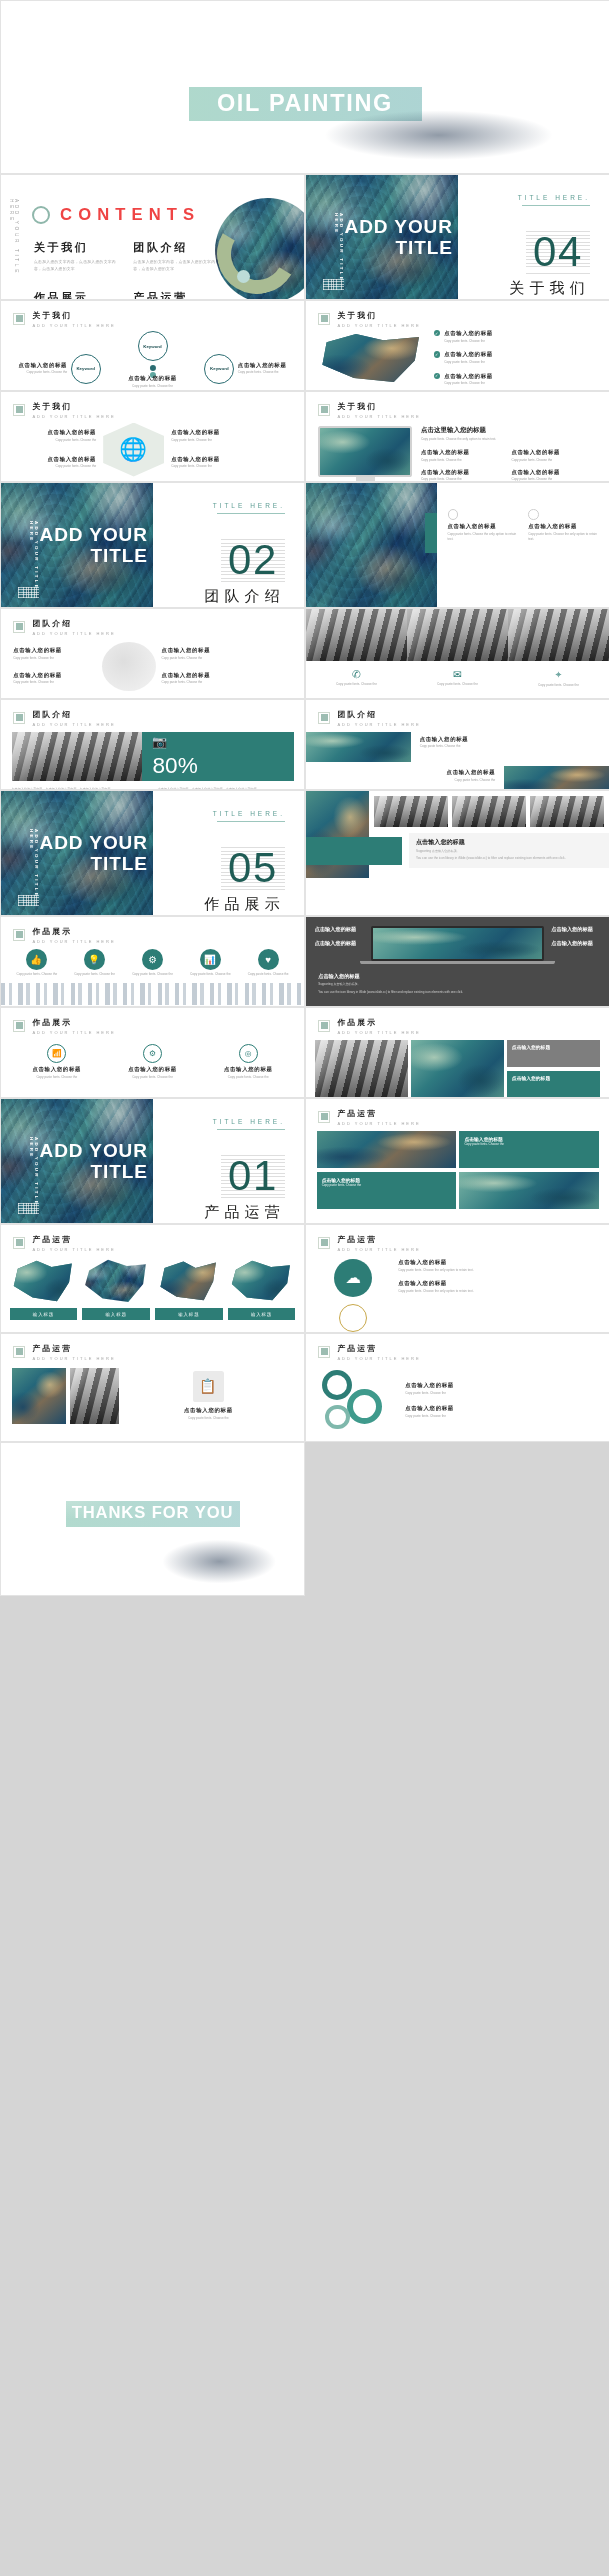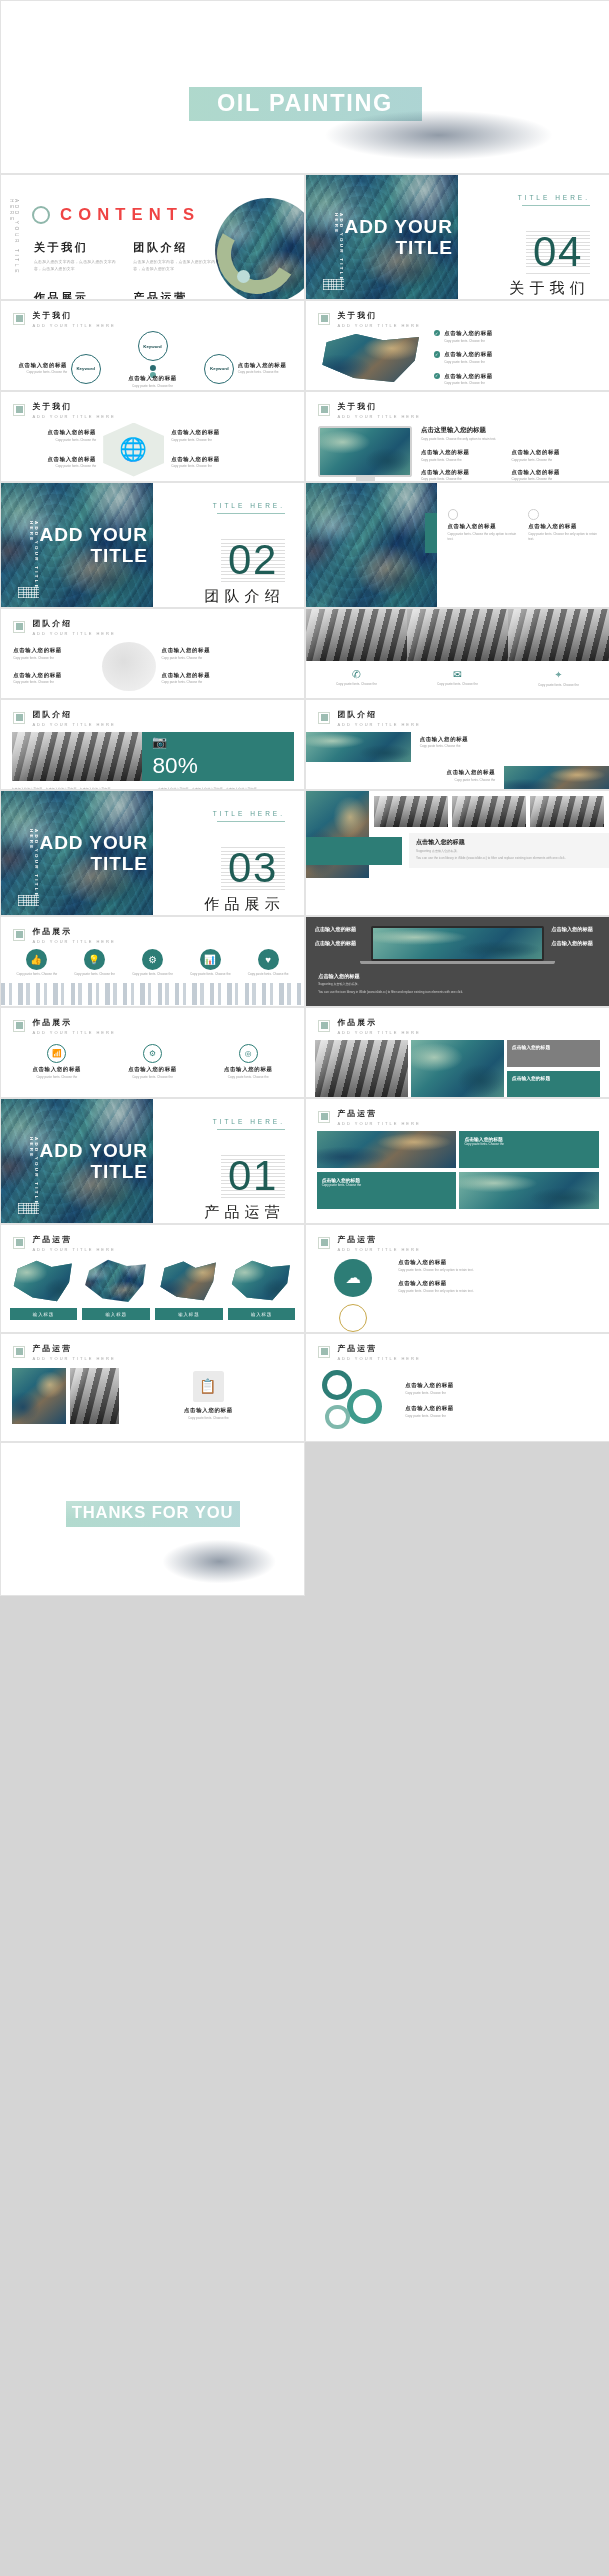--- a/index.html
+++ b/index.html
@@ -550,21 +550,21 @@
         <div class="sec-img-v">ADD YOUR TITLE HERE</div>
         <div class="sec-img-sq"></div>
         <div class="sec-img-t">
           <div>ADD YOUR</div>
           <div>TITLE</div>
         </div>
       </div>
       <div class="sec-right">
         <div class="th">TITLE HERE.</div>
         <div class="th-rule"></div>
-        <div class="sec-num">03</div>
+        <div class="sec-num">05</div>
         <div class="sec-cn">作品展示</div>
         
       </div>
     </div>
 
     <div class="slide half" style="height:126px;padding:0">
       <div style="display:flex;height:87px">
         <div class="paint-warm" style="width:63px"></div>
         <div style="flex:1;display:flex;gap:4.4px;padding:5.2px">
           <div class="gray-photo" style="flex:1;height:31px"></div>

